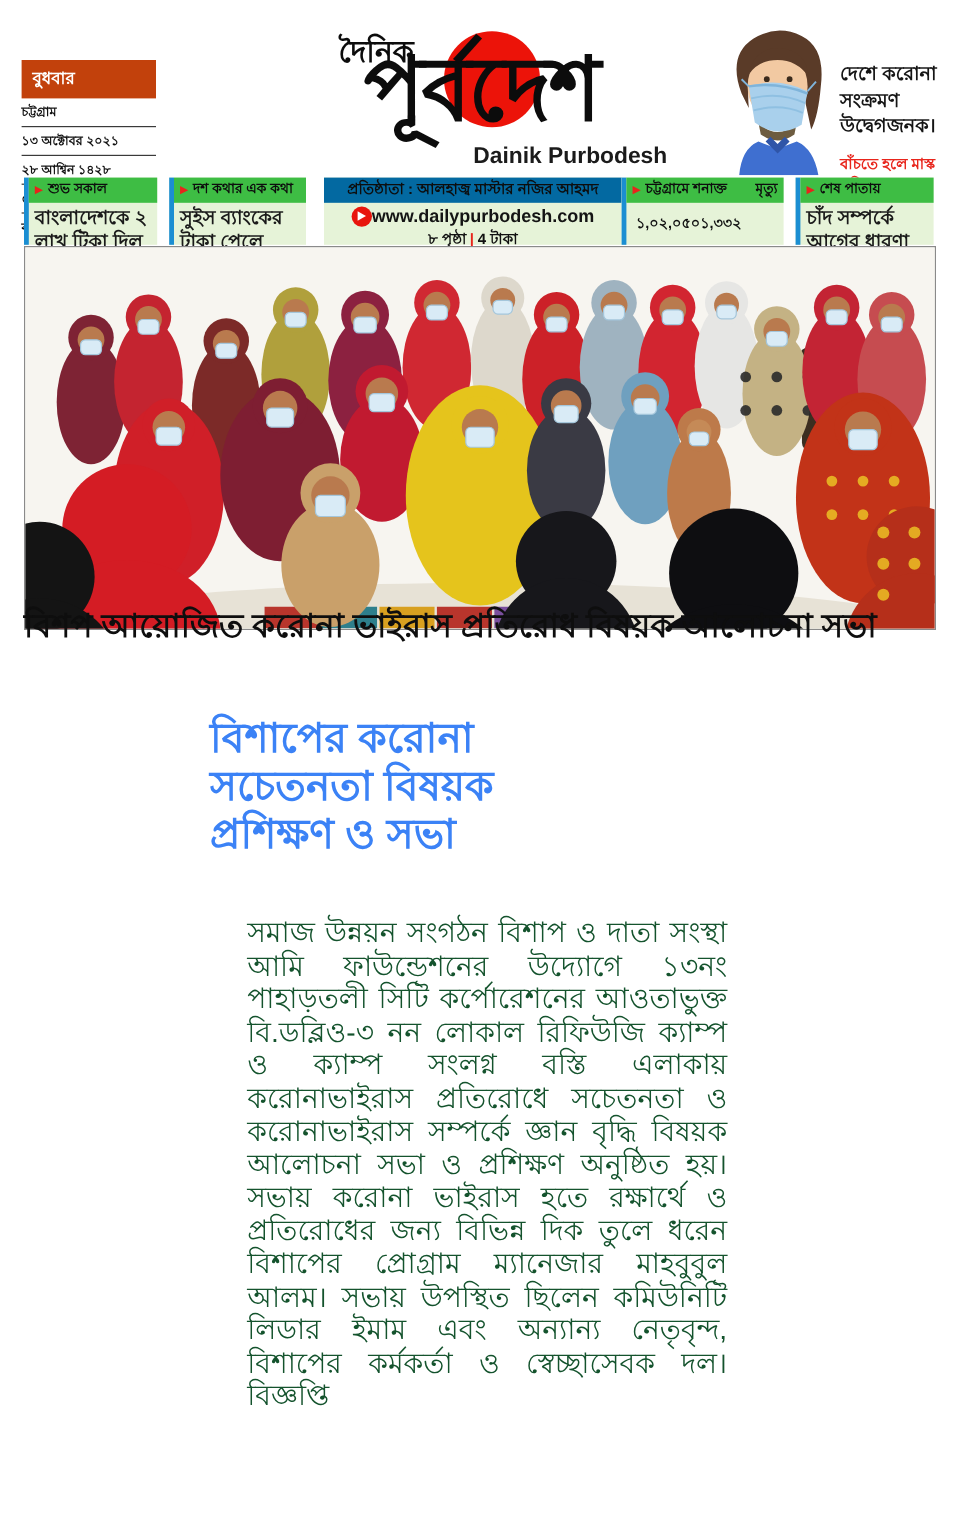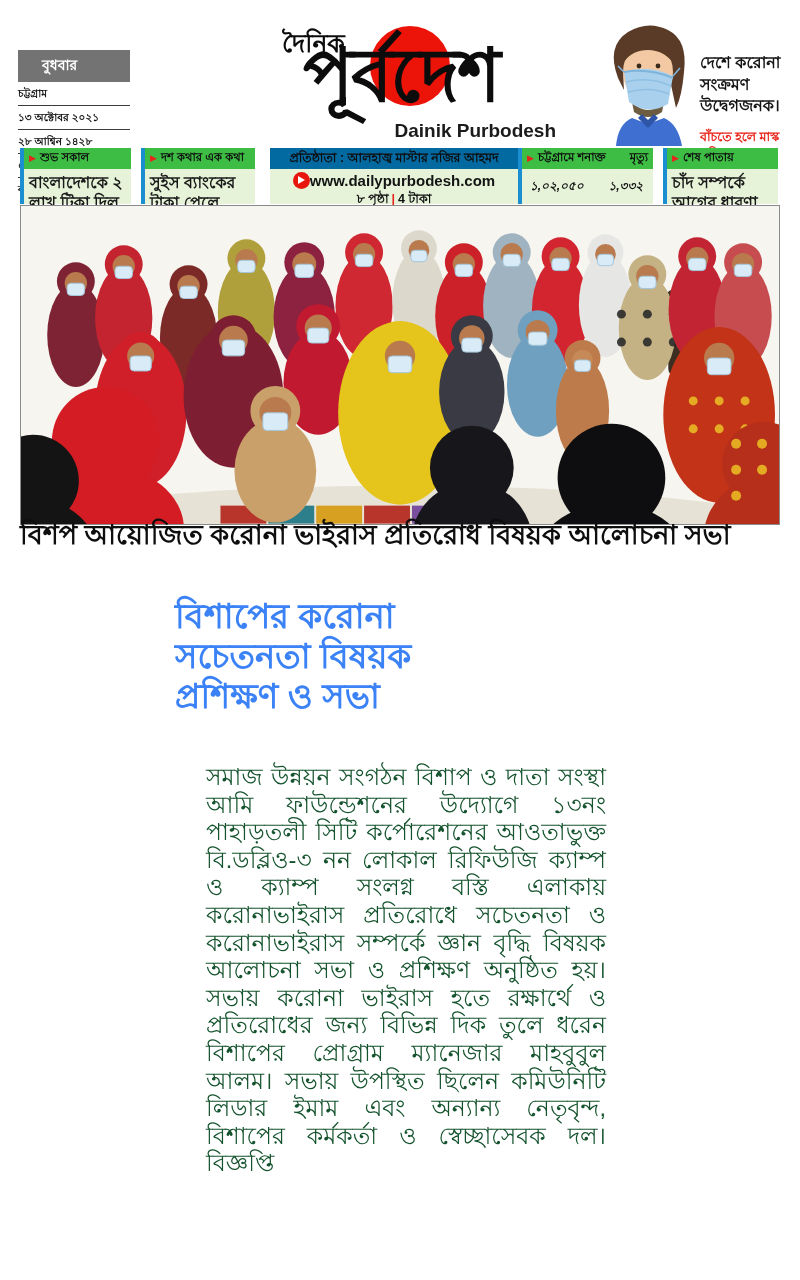--- a/index.html
+++ b/index.html
@@ -1,22 +1,22 @@
 <!DOCTYPE html>
 <html><head>
 <meta charset="utf-8">
 <style>
   html,body{margin:0;padding:0;background:#ffffff;}
   .page{position:relative;width:800px;height:1280px;background:#ffffff;overflow:hidden;
         font-family:"Liberation Sans","DejaVu Sans",sans-serif;color:#111;}
 
   
   .date-box{position:absolute;left:18px;top:50px;width:112px;}
-  .date-day{background:#737373;color:#fff;font-weight:bold;font-size:14px;
-            padding:4px 0 4px 24px;}
+  .date-day{background:#c2410c;color:#fff;font-weight:bold;font-size:14px;
+            padding:4px 0 4px 9px;}
   .date-line{font-size:10.5px;font-weight:bold;color:#111;padding:4px 0 2px 0;
              border-bottom:1.5px solid #3a3a3a;}
   .date-line.last{border-bottom:none;}
 
   
   .masthead{position:absolute;left:232px;top:12px;width:338px;height:134px;}
   .sun{position:absolute;left:138px;top:14px;width:80px;height:80px;border-radius:50%;
        background:#ec1309;}
   .pre-title{position:absolute;left:50px;top:12px;font-size:25px;font-weight:bold;color:#0c0c0c;}
   .main-title{position:absolute;left:0;top:26px;width:100%;text-align:center;
@@ -31,38 +31,38 @@
   .aware-red{font-size:12.5px;font-weight:bold;color:#e8251c;line-height:1.35;margin-top:12px;}
 
   
   .tbox{position:absolute;top:148px;height:56px;background:#e6f3d8;box-sizing:border-box;}
   .tbox.barred{border-left:4px solid #1b8ed2;}
   .tbox-head{background:#3ebd44;height:21px;display:flex;align-items:center;
              padding:0 5px;font-size:11.5px;font-weight:bold;color:#0d0d0d;gap:4px;}
   .tri{color:#e8241c;font-size:9px;line-height:1;}
   .tbox-body{font-size:16px;font-weight:bold;color:#1a1a1a;padding:4px 5px 0 5px;line-height:1.25;}
   .tbox-head.split{justify-content:space-between;}
-  .vals{display:flex;justify-content:space-between;padding:8px 10px 0 8px;
-        font-size:12px;font-weight:bold;font-style:italic;}
+  .vals{display:flex;justify-content:flex-start;padding:8px 10px 0 8px;
+        font-size:12px;font-weight:bold;}
   .founder-head{background:#0369a1;height:21px;display:flex;align-items:center;justify-content:center;
                 font-size:12.5px;font-weight:bold;color:#0d0d0d;}
   .site-row{display:flex;align-items:center;justify-content:center;gap:0;margin-top:3px;}
   .site-url{font-size:15px;font-weight:bold;color:#141414;}
   .red-dot{width:17px;height:17px;border-radius:50%;background:#e8150d;position:relative;flex:0 0 auto;}
   .red-dot:after{content:"";position:absolute;left:5px;top:4px;width:0;height:0;
                  border-left:7px solid #fff;border-top:4px solid transparent;border-bottom:4px solid transparent;}
   .pages-row{text-align:center;font-size:12.5px;font-weight:bold;margin-top:1px;}
   .pipe{color:#e8251c;padding:0 3px;}
 
   
   .photo{position:absolute;left:20px;top:205px;width:758px;height:318px;
          border:1px solid #8a8a8a;background:#f7f5f0;overflow:hidden;}
   .photo svg{display:block;}
 
-  .caption{position:absolute;left:20px;top:514px;width:760px;
+  .caption{position:absolute;left:20px;top:501px;width:760px;
            font-size:27px;font-weight:bold;color:#0e0e0e;}
 
   
   .headline{position:absolute;left:175px;top:597px;width:440px;
             font-size:34px;font-weight:800;line-height:1.17;color:#3b82f6;}
   .body-text{position:absolute;left:206px;top:764px;width:400px;
              font-size:23.5px;line-height:27.6px;text-align:justify;color:#14532d;}
 </style>
 </head>
 <body>

